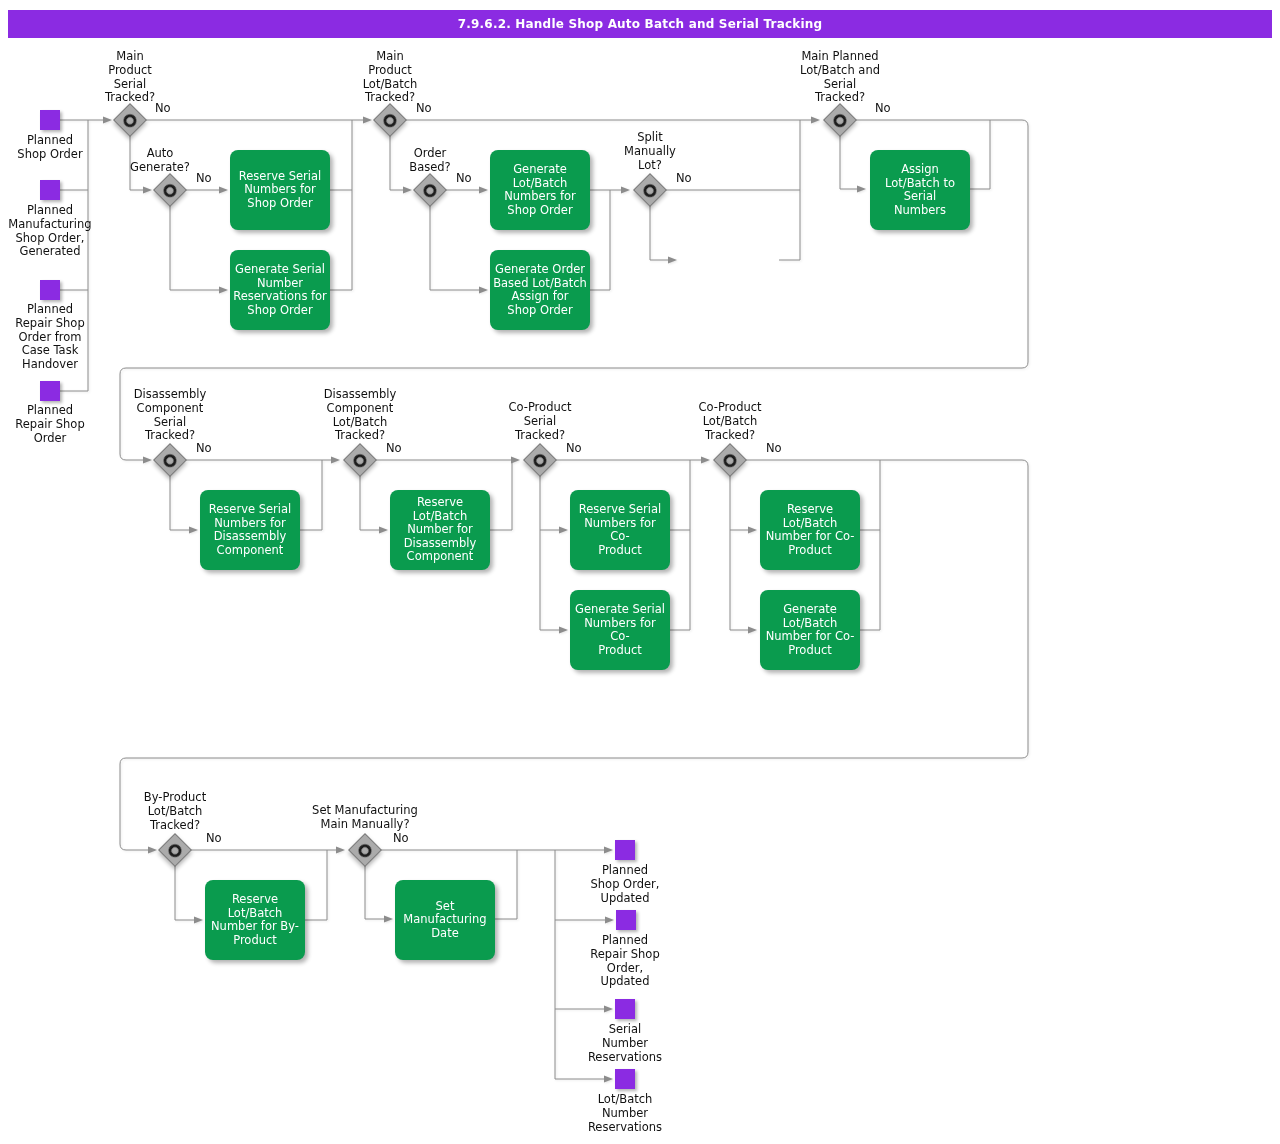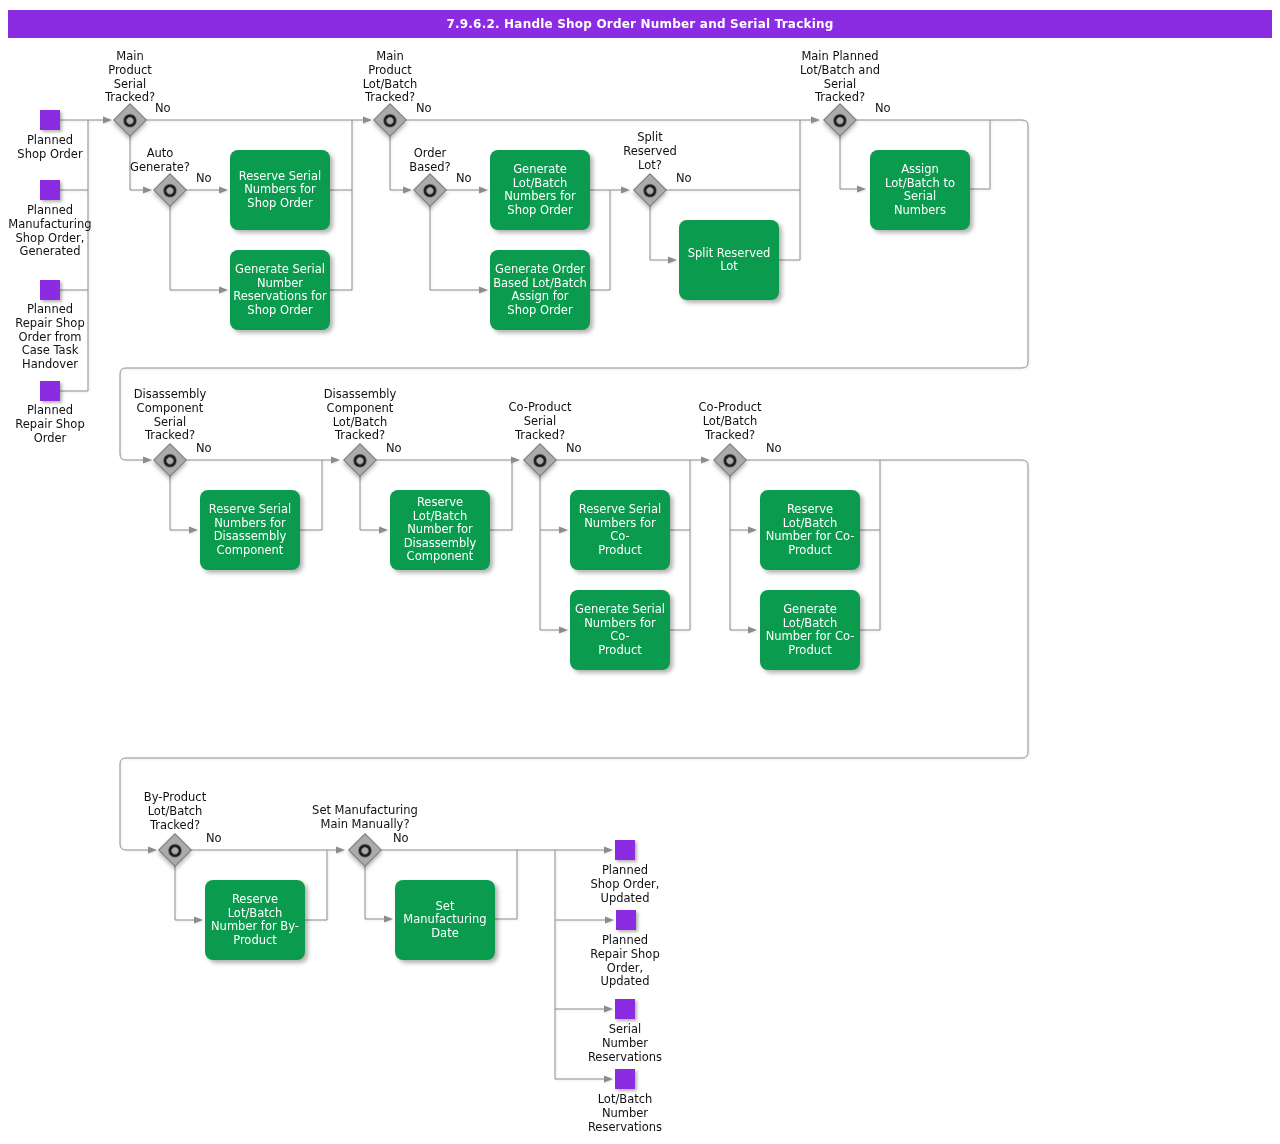--- a/index.html
+++ b/index.html
@@ -25,21 +25,21 @@
   .no{position:absolute;color:#111111;font-size:11.5px;}
   .artifact{position:absolute;width:20px;height:20px;background:#8b2be2;
             box-shadow:2px 2px 3px rgba(0,0,0,0.30);}
 </style>
 </head>
 <body>
 
 <div class="canvas">
 
   <div class="titlebar">
-    <span class="t">7.9.6.2. Handle Shop Order Number and Serial Tracking</span>
+    <span class="t">7.9.6.2. Handle Shop Auto Batch and Serial Tracking</span>
   </div>
 
   <svg class="wires" width="1280" height="1144" viewBox="0 0 1280 1144">
     <g stroke="#8c8c8c" stroke-width="1" fill="none">
       <path d="M60,120 H104"></path>
       <path d="M60,190 H88 M60,290 H88 M60,391 H88 M88,391 V120"></path>
       <path d="M146,120 H364"></path>
       <path d="M130,136 V190 H144"></path>
       <path d="M186,190 H220"></path>
       <path d="M170,206 V290 H220"></path>
@@ -155,21 +155,21 @@
   <div class="no" style="left:416px;top:101px">No</div>
 
   <div class="dlabel" style="left:430px;top:147px">Order
 Based?</div>
   <div class="gateway" style="left:418px;top:178px">
       <div class="ring"></div>
     </div>
   <div class="no" style="left:456px;top:171px">No</div>
 
   <div class="dlabel" style="left:650px;top:131px">Split
-Reserved
+Manually
 Lot?</div>
   <div class="gateway" style="left:638px;top:178px">
       <div class="ring"></div>
     </div>
   <div class="no" style="left:676px;top:171px">No</div>
 
   <div class="dlabel" style="left:840px;top:50px">Main Planned
 Lot/Batch and
 Serial
 Tracked?</div>
@@ -235,22 +235,20 @@
 Reservations for
 Shop Order</div>
   <div class="activity" style="left:490px;top:150px">Generate
 Lot/Batch
 Numbers for
 Shop Order</div>
   <div class="activity" style="left:490px;top:250px">Generate Order
 Based Lot/Batch
 Assign for
 Shop Order</div>
-  <div class="activity" style="left:679px;top:220px">Split Reserved
-Lot</div>
   <div class="activity" style="left:870px;top:150px">Assign
 Lot/Batch to
 Serial
 Numbers</div>
   <div class="activity" style="left:200px;top:490px">Reserve Serial
 Numbers for
 Disassembly
 Component</div>
   <div class="activity" style="left:390px;top:490px">Reserve
 Lot/Batch

